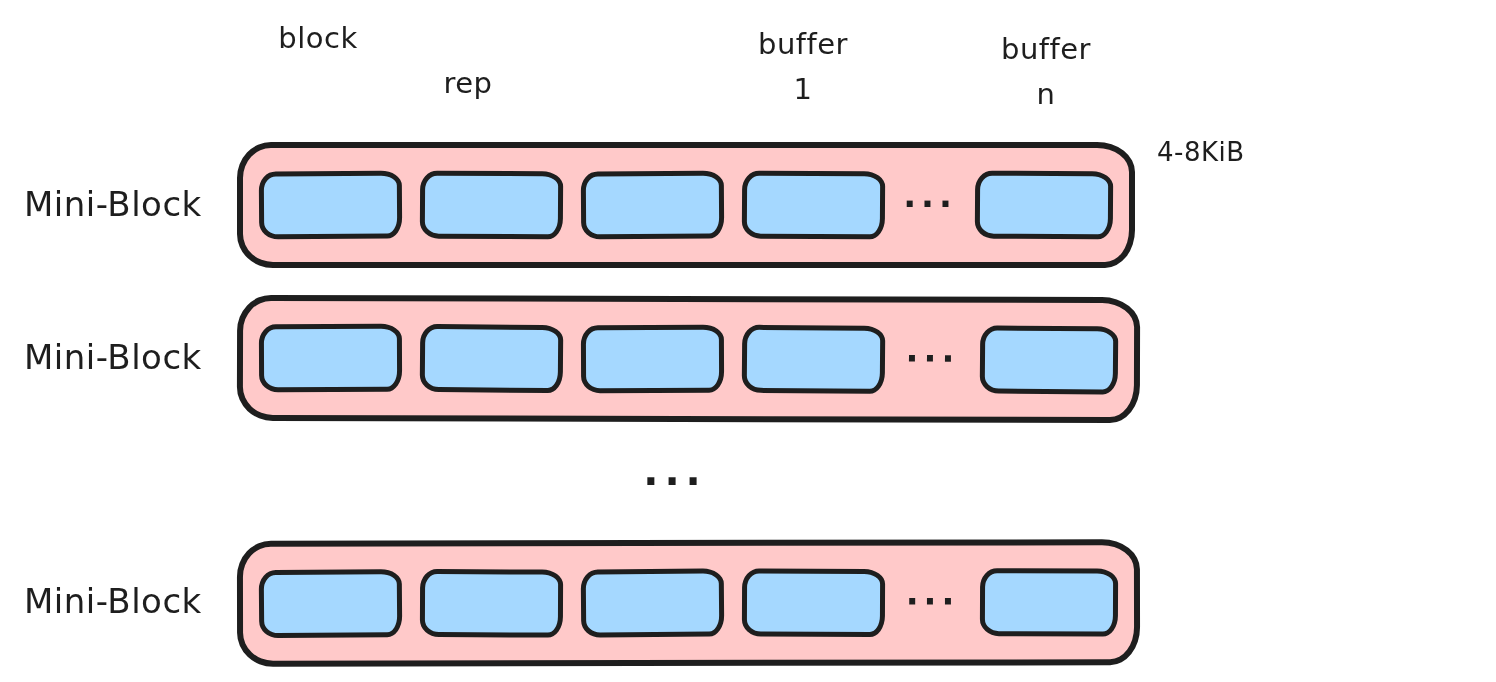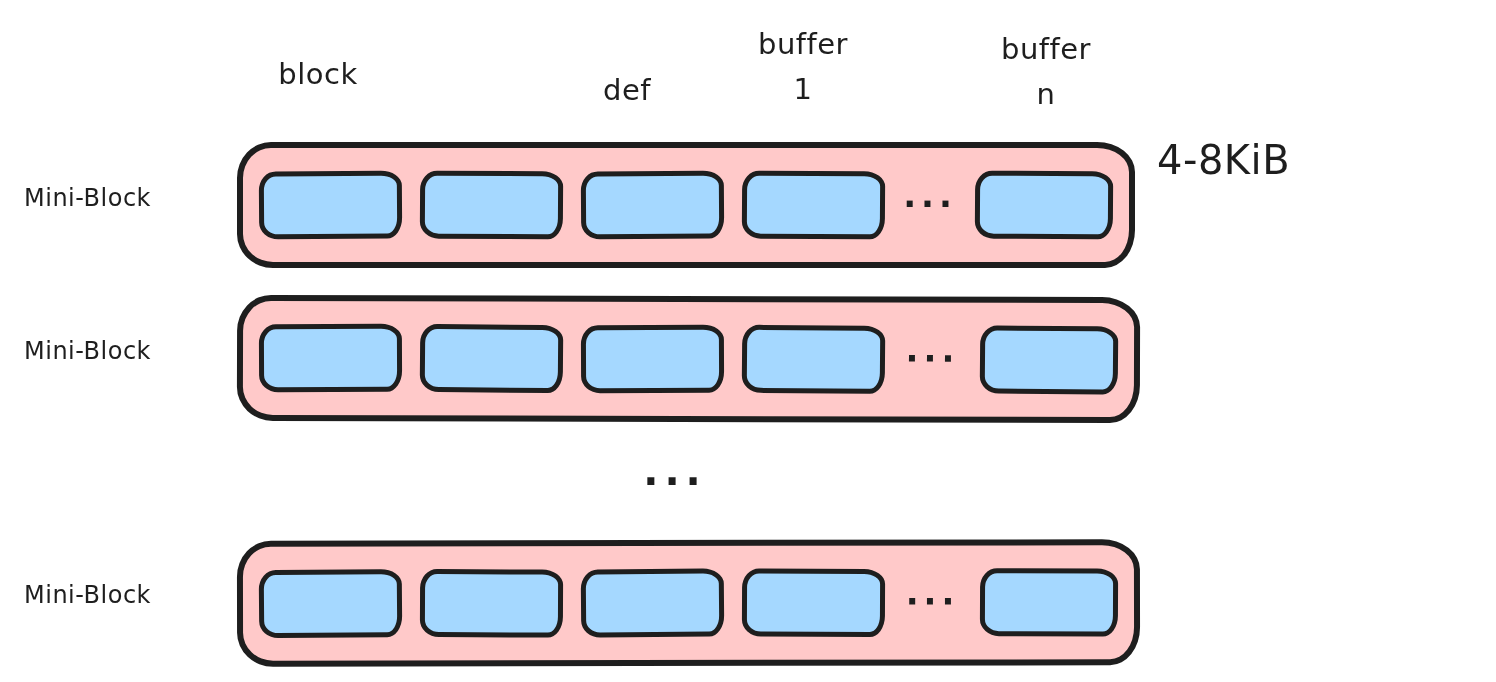--- a/index.html
+++ b/index.html
@@ -20,32 +20,32 @@
   
   .col-label {
     position: absolute;
     text-align: center;
     font-size: 29px;
     line-height: 45px;
     letter-spacing: 0.5px;
     white-space: nowrap;
   }
   .col-label span { display: block; }
-  #col-block-header { left: 208px; top: 16px; width: 220px; margin-top: 36px; }
+  #col-block-header { left: 208px; top: 16px; width: 220px; }
   #col-rep          { left: 408px; top: 61px; width: 120px; }
   #col-def          { left: 567px; top: 68px; width: 120px; }
   #col-buffer-1     { left: 733px; top: 22px; width: 140px; }
   #col-buffer-n     { left: 976px; top: 27px; width: 140px; }
 
   
   .row-label {
     position: absolute;
     left: 24px;
     width: 200px;
-    font-size: 24px;
+    font-size: 34px;
     letter-spacing: 0.5px;
     white-space: nowrap;
   }
   #row-label-1 { top: 184px; }
   #row-label-2 { top: 337px; }
   #row-label-3 { top: 581px; }
 
   
   .mini-block {
     position: absolute;
@@ -95,37 +95,37 @@
     text-align: center;
     font-size: 40px;
     font-weight: bold;
     letter-spacing: 6px;
   }
 
   
   .annotation {
     position: absolute;
     left: 1157px;
-    font-size: 40px;
+    font-size: 26px;
     letter-spacing: 0.5px;
     white-space: nowrap;
   }
   #annotation-size   { top: 137px; }
   #annotation-values { top: 201px; }
 </style>
 </head>
 <body>
 
 <div class="canvas">
 
   <div class="col-label" id="col-block-header">
     <span>block</span>
   </div>
-  <div class="col-label" id="col-def">
-    <span>def</span>
+  <div class="col-label" id="col-rep">
+    <span>rep</span>
   </div>
   <div class="col-label" id="col-buffer-1">
     <span>buffer</span>
     <span>1</span>
   </div>
   <div class="col-label" id="col-buffer-n">
     <span>buffer</span>
     <span>n</span>
   </div>
 

